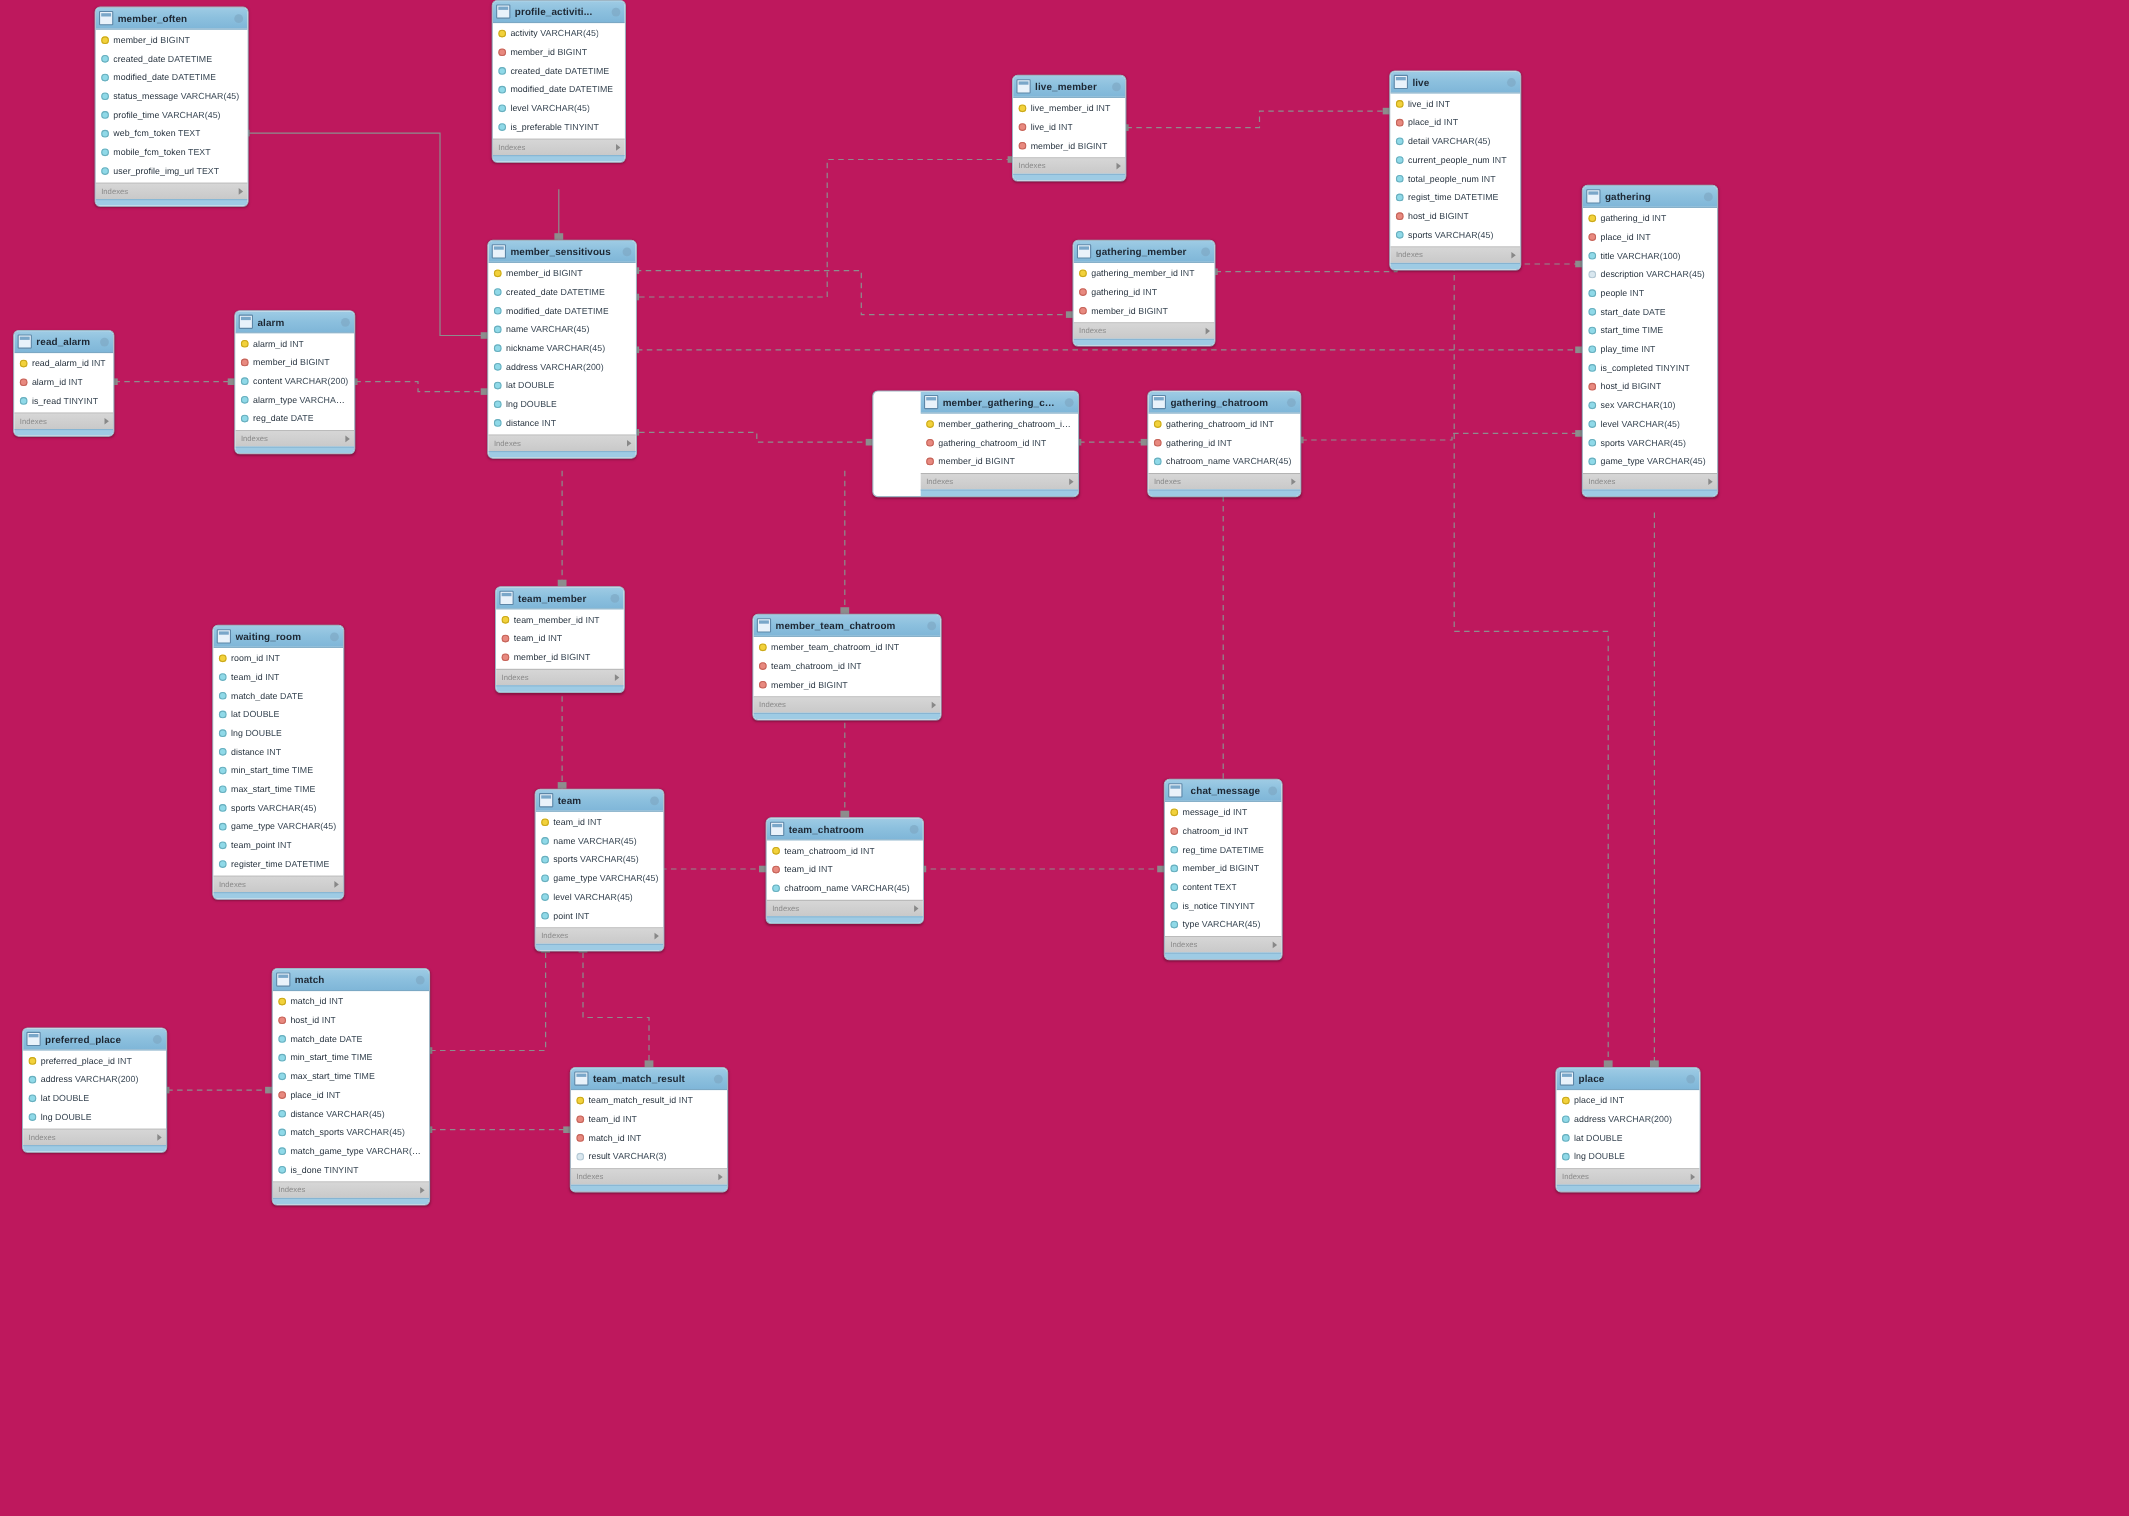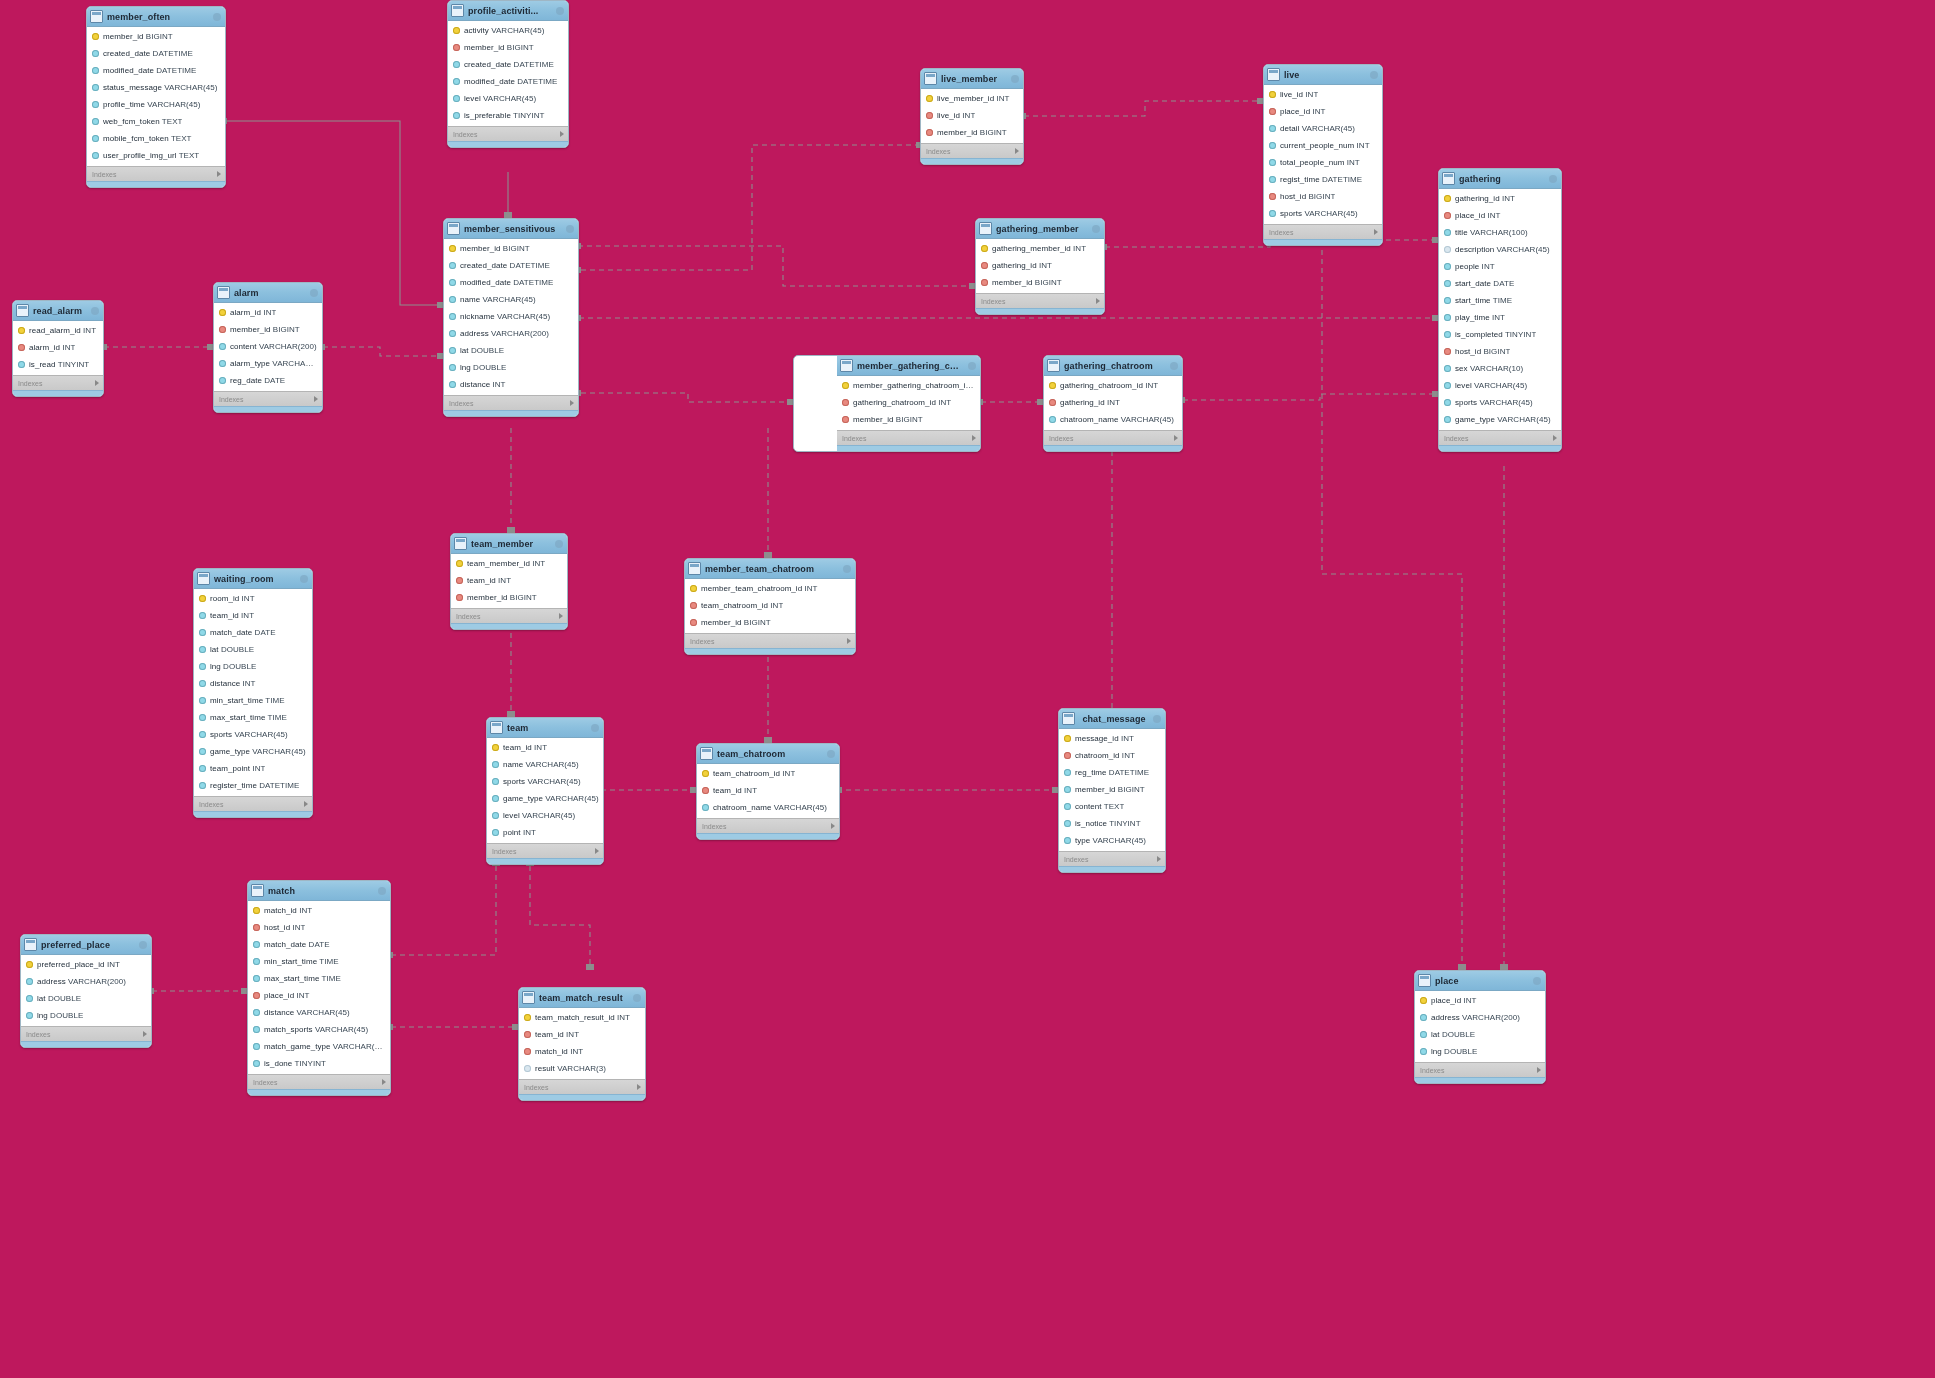--- a/index.html
+++ b/index.html
@@ -949,21 +949,21 @@
             <span class="bullet b-col"></span>
             <span class="col-txt"><span>is_done</span> <span class="ty">TINYINT</span></span>
           </div>
         </div>
         <div class="tbl-ftr">
           <span class="ftr-txt">Indexes</span>
           <span class="ftr-arrow"></span>
         </div>
         <div class="tbl-base"></div>
       </div>
-      <div class="tbl" style="left: 518px; top: 970px; width: 128px; margin-top: 17px;">
+      <div class="tbl" style="left: 518px; top: 970px; width: 144px;">
         <div class="tbl-hdr">
           <span class="hdr-ico"></span>
           <span class="tbl-name">team_match_result</span>
           <span class="hdr-btn"></span>
         </div>
         <div class="cols">
           <div class="col">
             <span class="bullet b-pk"></span>
             <span class="col-txt"><span>team_match_result_id</span> <span class="ty">INT</span></span>
           </div>

